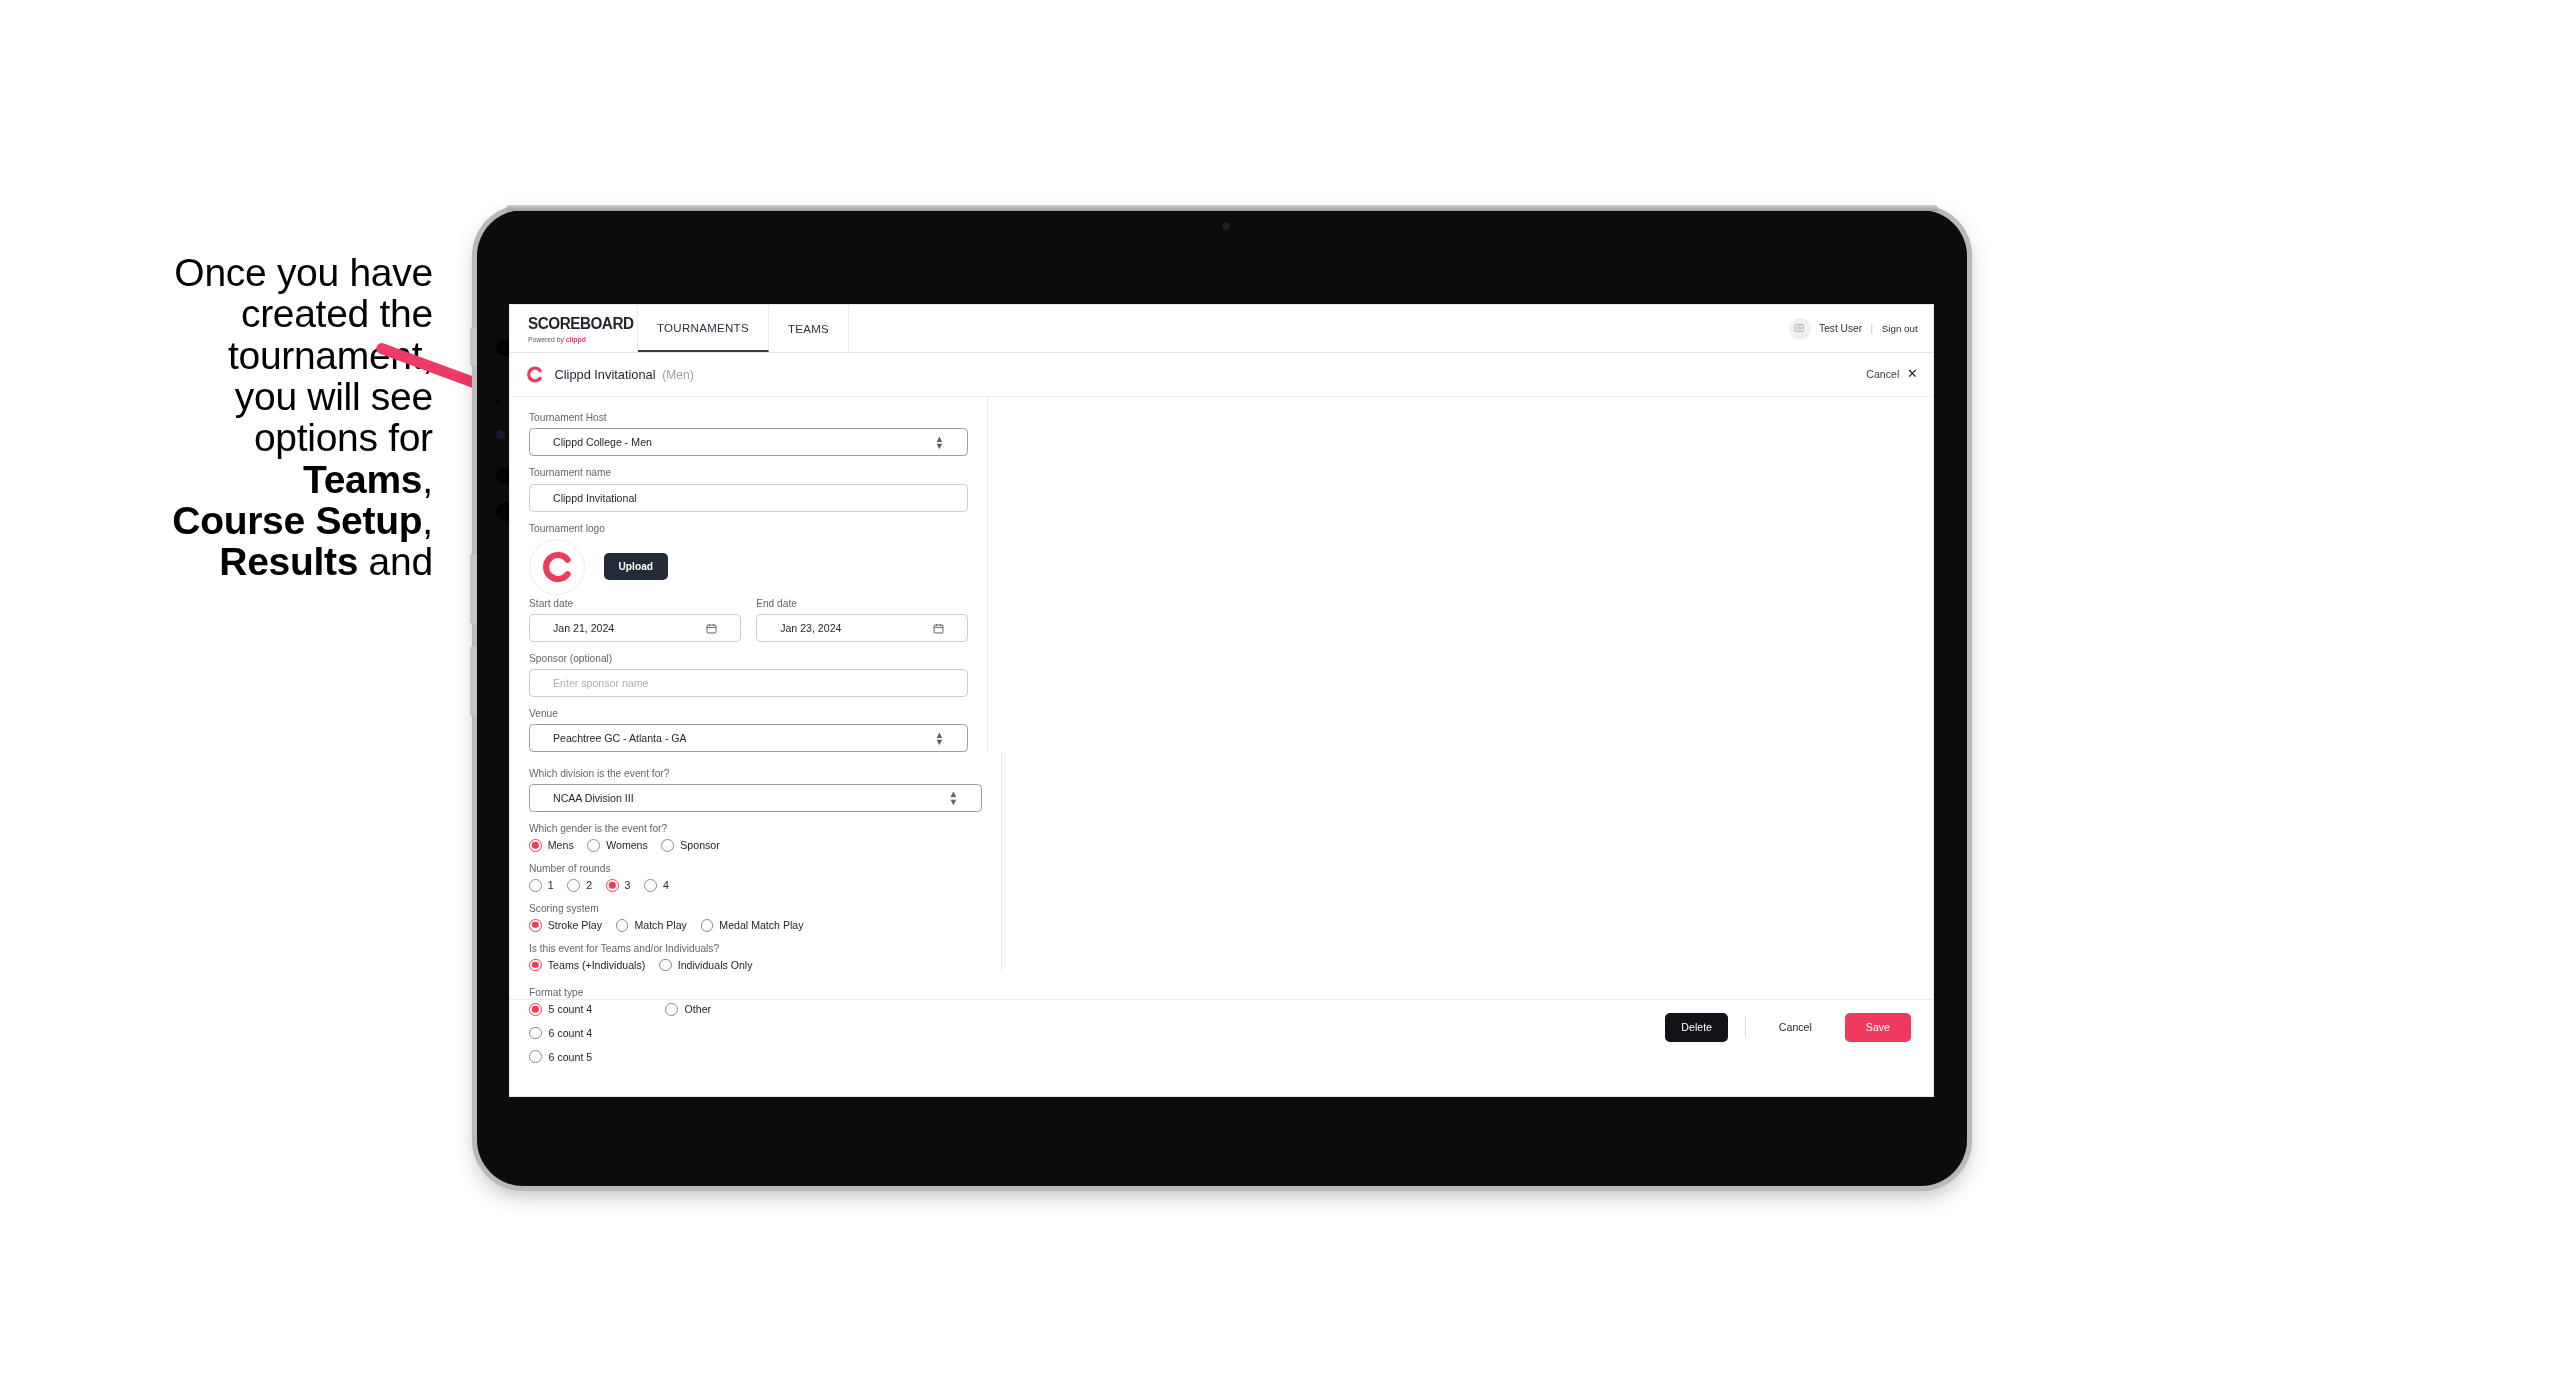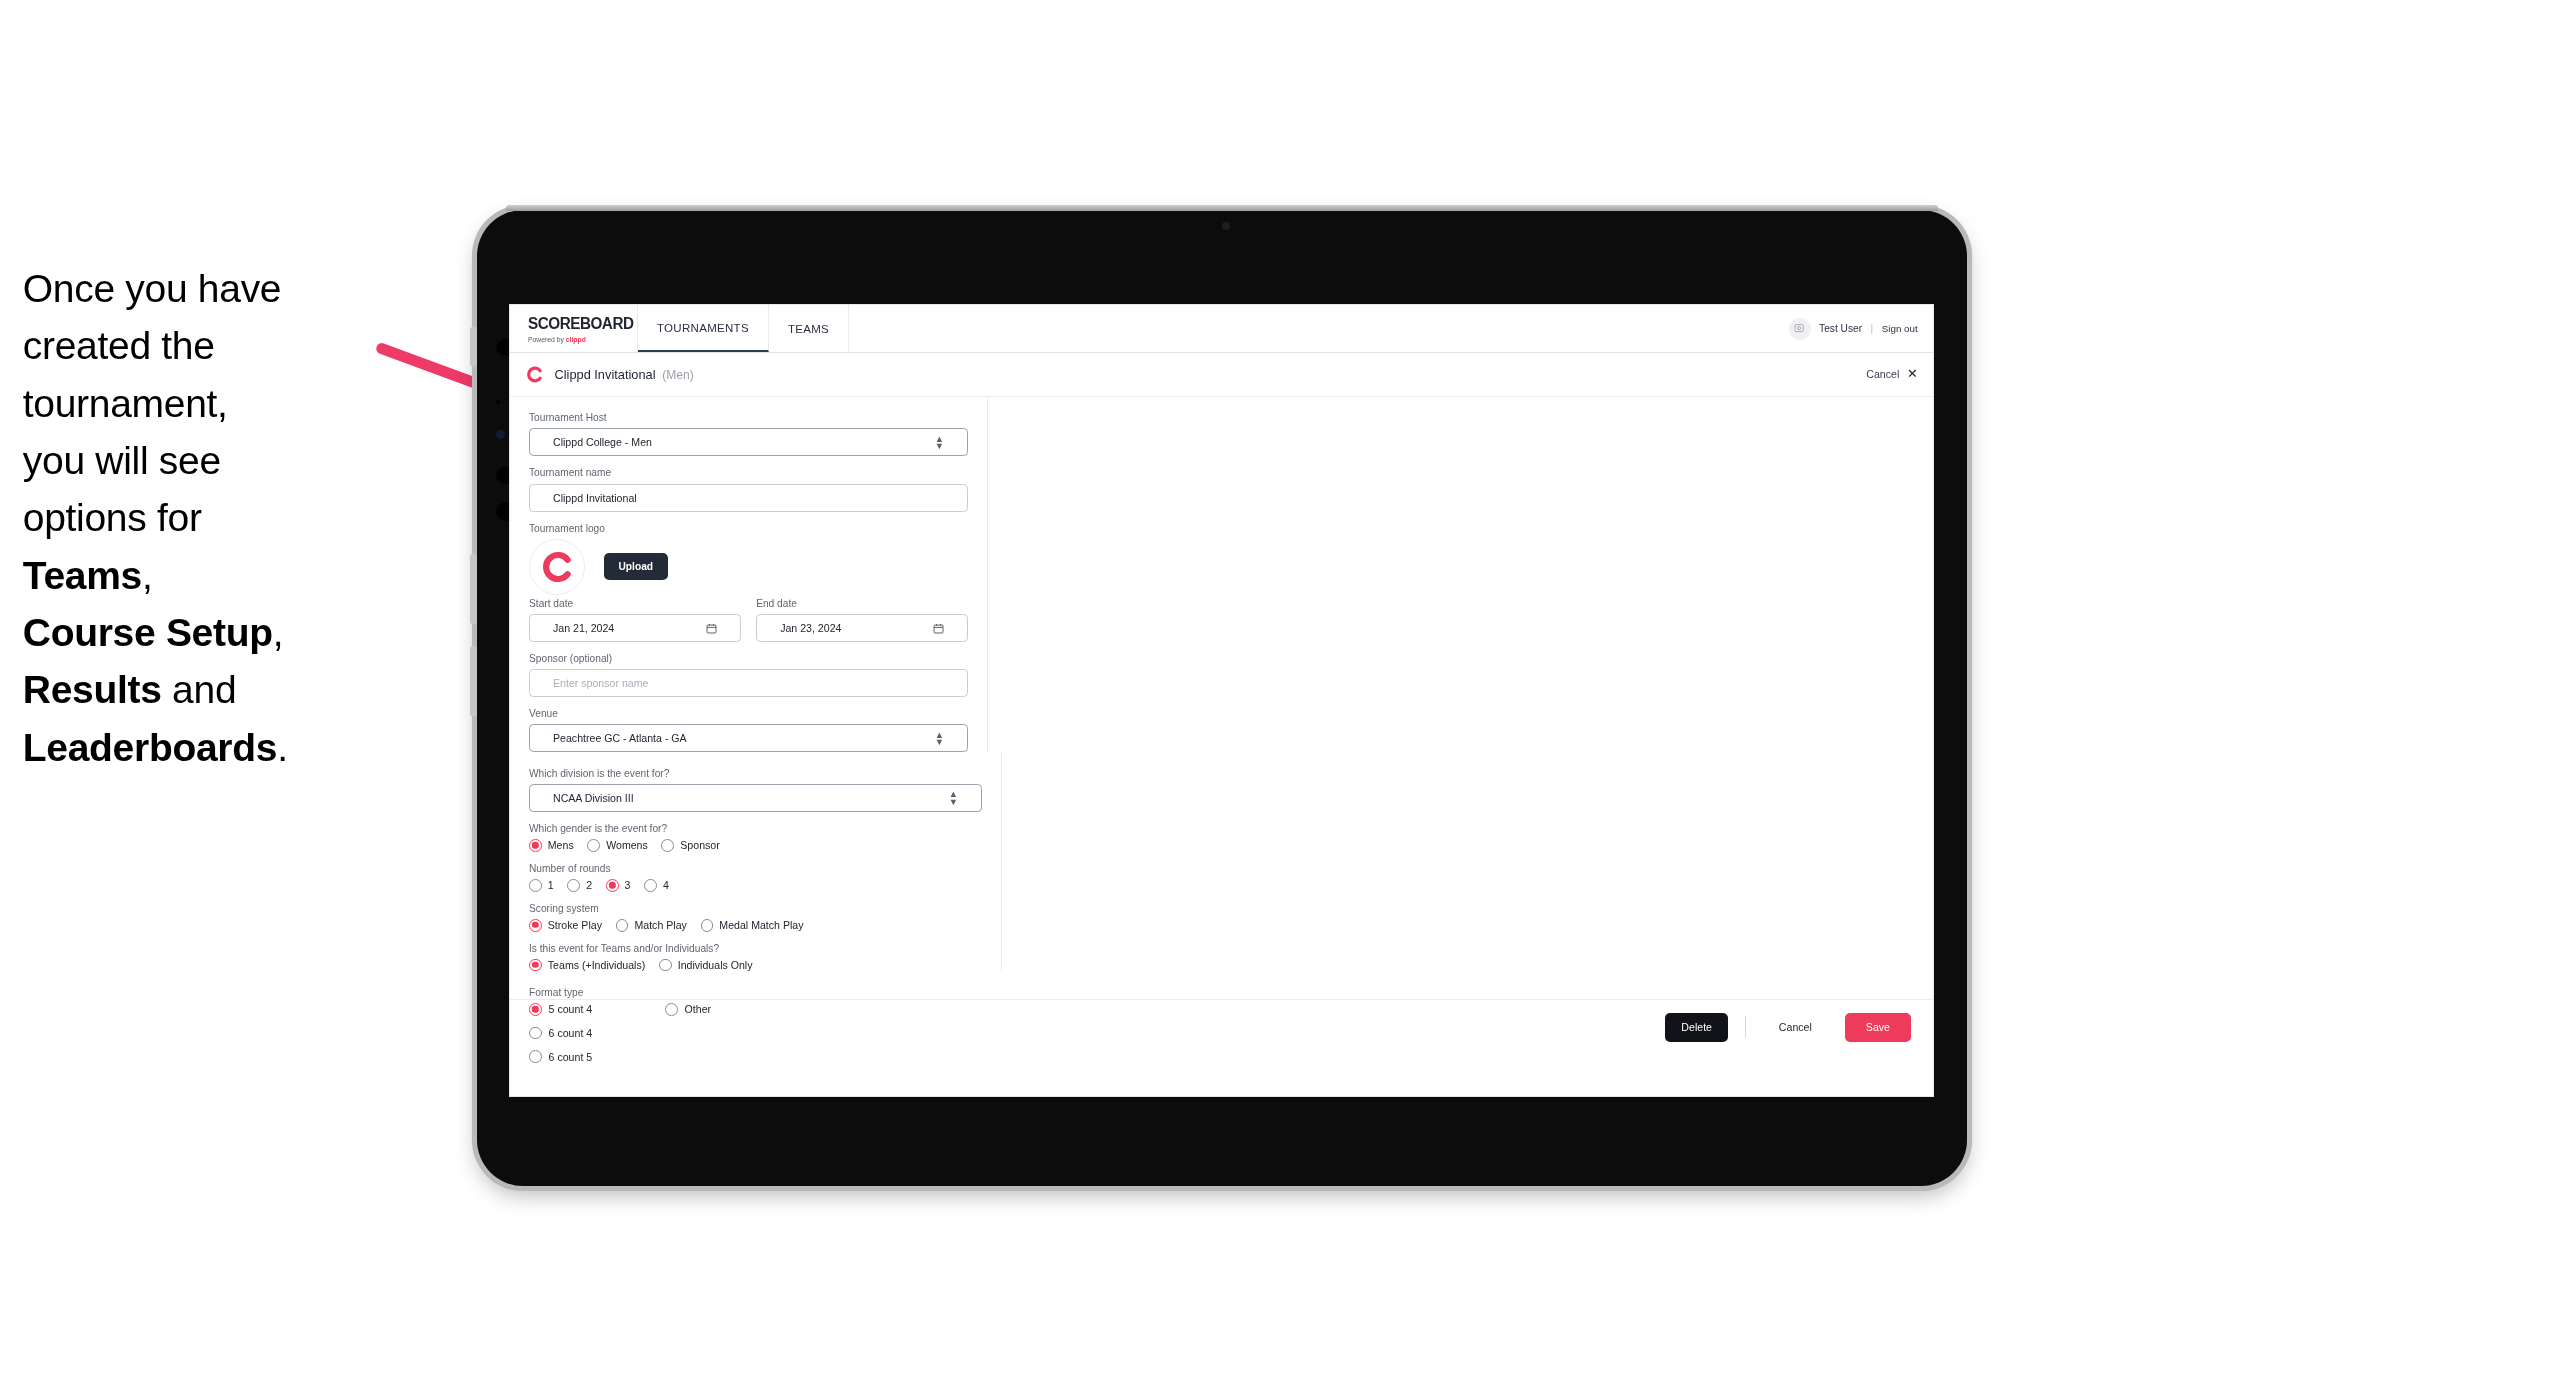--- a/index.html
+++ b/index.html
@@ -14,21 +14,21 @@
   
   .annotation {
     position: absolute;
     left: 6.8px; top: 252px;
     width: 426px;
     font-size: 39px;
     line-height: 1.06;
     color: #000;
     letter-spacing: -0.3px;
   }
-  .annotation p { margin: 16px; }
+  .annotation p { margin: 0; text-align: right; }
   .annotation b { font-weight: 700; }
 
   
   .arrow-svg { position: absolute; left: 358px; top: 323px; width: 341px; height: 162px; }
 
   
   .device {
     position: absolute;
     left: 477px; top: 210px;
     width: 1490px; height: 976px;
@@ -170,21 +170,20 @@
 
   <div class="annotation">
     <p>Once you have</p>
     <p>created the</p>
     <p>tournament,</p>
     <p>you will see</p>
     <p>options for</p>
     <p><b>Teams</b><span>,</span></p>
     <p><b>Course Setup</b><span>,</span></p>
     <p><b>Results</b><span> and</span></p>
-    <p><b>Leaderboards</b><span>.</span></p>
   </div>
 
   <svg class="arrow-svg" viewBox="0 0 400 190">
     <path d="M 28 30 L 332 142" stroke="#ee3a66" stroke-width="13" stroke-linecap="round" fill="none"></path>
     <path d="M 372 158 L 300 108 L 316 146 L 282 162 Z" fill="#ee3a66"></path>
   </svg>
 
   <div class="device">
     <div class="cam-dot"></div>
     <div class="btn-nub nub-a"></div>

